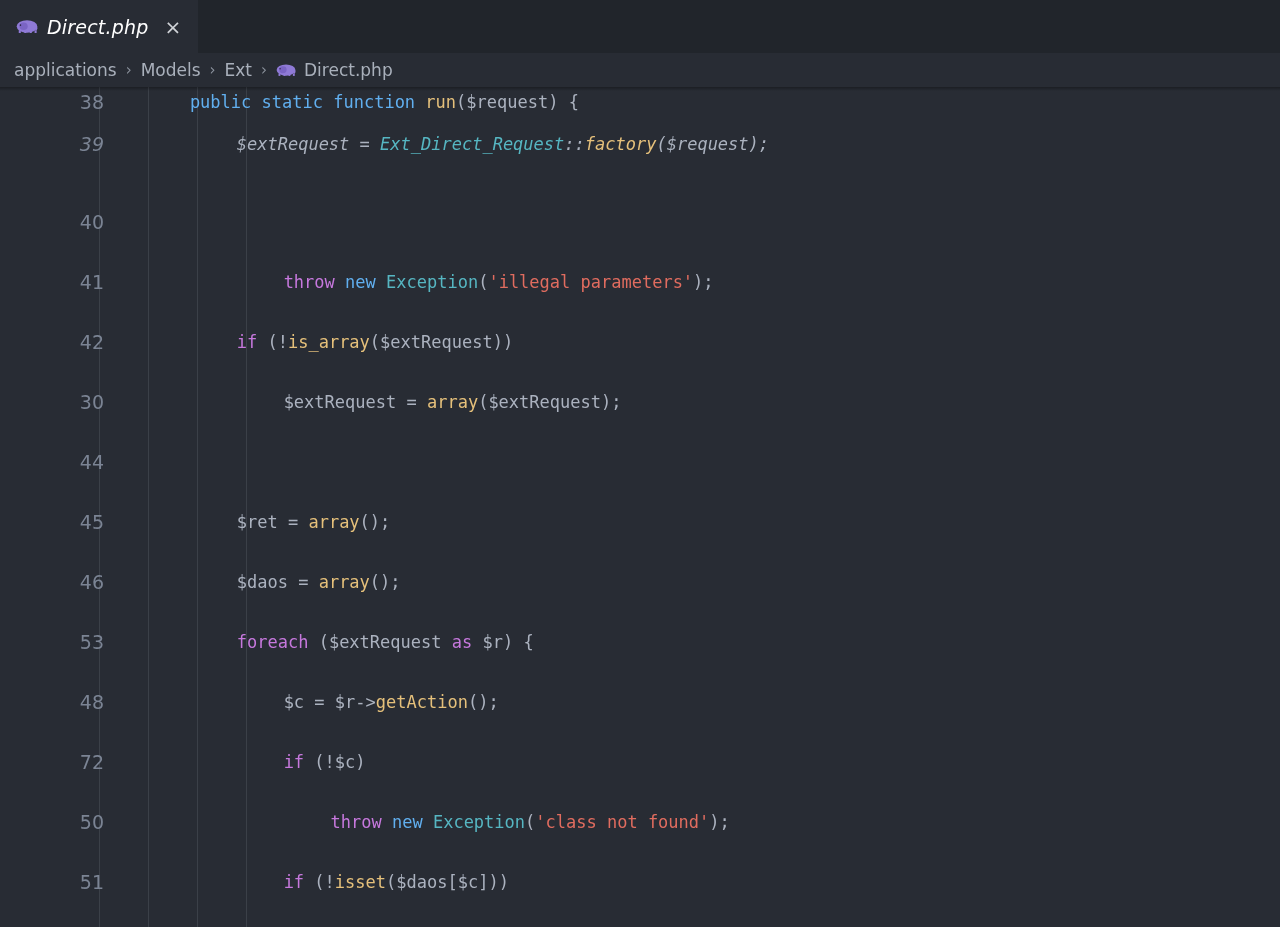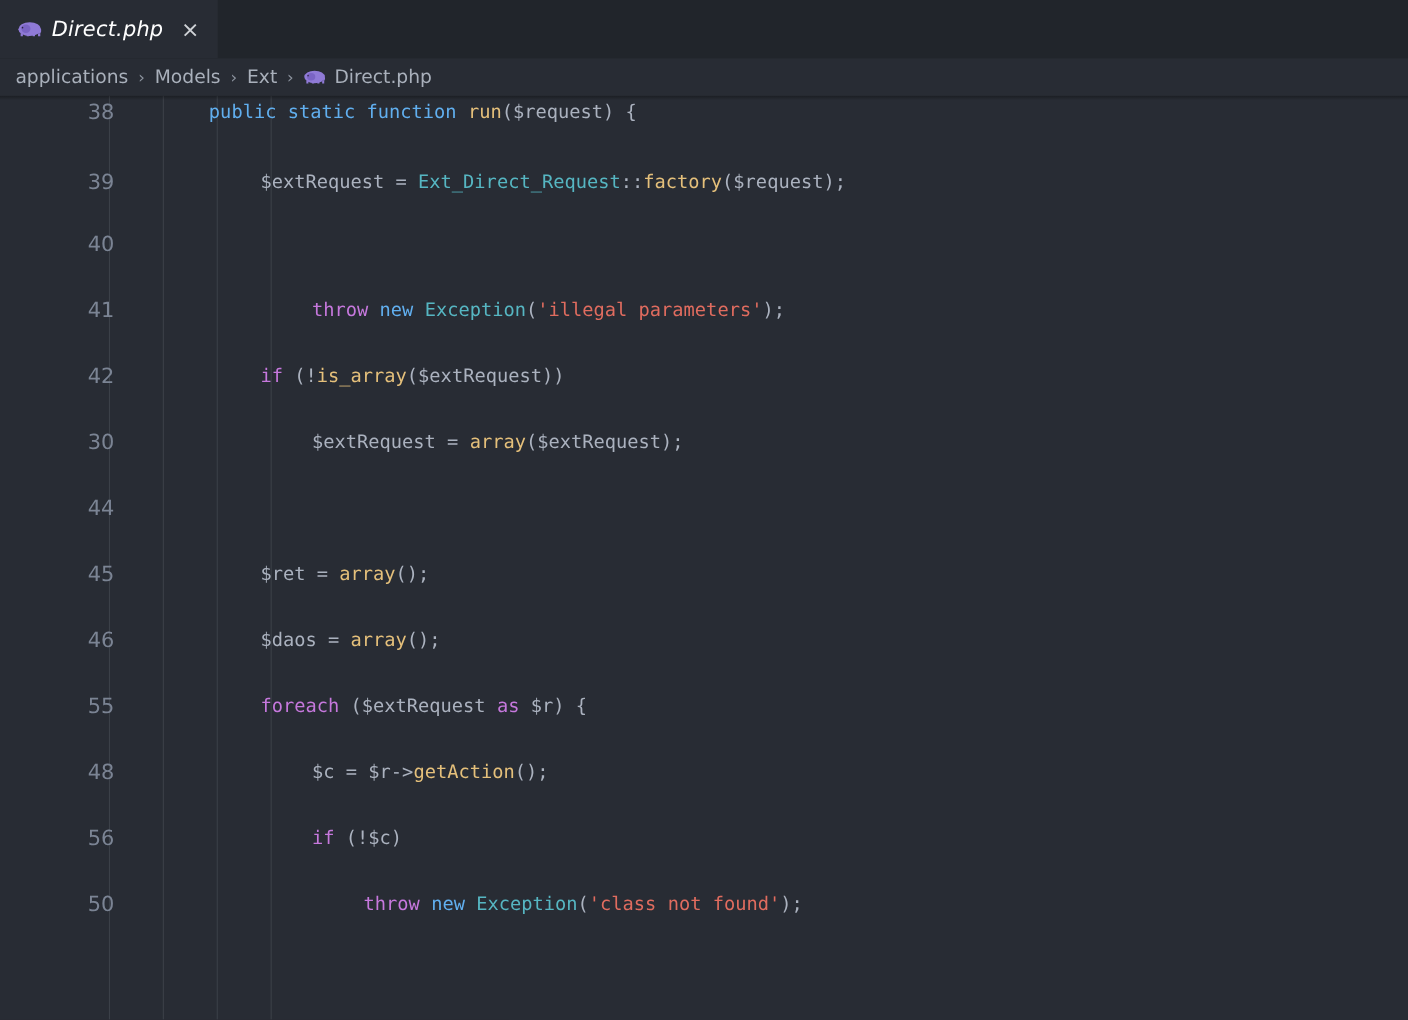--- a/index.html
+++ b/index.html
@@ -137,26 +137,27 @@
 <div id="editor">
   <div id="editor-top-shadow"></div>
   <div class="guides" id="guides">
       <div class="guide" style="left: 99px;"></div>
       <div class="guide" style="left: 148px;"></div>
       <div class="guide" style="left: 197px;"></div>
       <div class="guide" style="left: 246px;"></div>
     </div>
   <div id="code-rows">
       <div class="row" style="top: 0px;"><span class="ln">38</span><span class="code" style="left: 145.88px;"><span class="kw2">public</span><span class="punc"> </span><span class="kw2">static</span><span class="punc"> </span><span class="kw2">function</span><span class="punc"> </span><span class="fn">run</span><span class="punc">(</span><span class="var">$request</span><span class="punc">) {</span></span></div>
-      <div class="row" style="top: 34px;"><span class="ln">39</span><span class="code" style="left: 192.76px;"><span class="var">$extRequest</span><span class="punc"> = </span><span class="cls">Ext_Direct_Request</span><span class="punc">::</span><span class="fn">factory</span><span class="punc">(</span><span class="var">$request</span><span class="punc">);</span></span></div>
+      <div class="row" style="top: 12px; font-style: italic;"><span class="ln">39</span><span class="code" style="left: 192.76px;"><span class="var">$extRequest</span><span class="punc"> = </span><span class="cls">Ext_Direct_Request</span><span class="punc">::</span><span class="fn">factory</span><span class="punc">(</span><span class="var">$request</span><span class="punc">);</span></span></div>
       <div class="row" style="top: 60px;"><span class="ln">40</span></div>
       <div class="row" style="top: 90px;"><span class="ln">41</span><span class="code" style="left: 239.64px;"><span class="kw">throw</span><span class="punc"> </span><span class="kw2">new</span><span class="punc"> </span><span class="cls">Exception</span><span class="punc">(</span><span class="str">'illegal parameters'</span><span class="punc">);</span></span></div>
       <div class="row" style="top: 120px;"><span class="ln">42</span><span class="code" style="left: 192.76px;"><span class="kw">if</span><span class="punc"> (!</span><span class="fn">is_array</span><span class="punc">(</span><span class="var">$extRequest</span><span class="punc">))</span></span></div>
       <div class="row" style="top: 150px;"><span class="ln">30</span><span class="code" style="left: 239.64px;"><span class="var">$extRequest</span><span class="punc"> = </span><span class="fn">array</span><span class="punc">(</span><span class="var">$extRequest</span><span class="punc">);</span></span></div>
       <div class="row" style="top: 180px;"><span class="ln">44</span><span class="code" style="left: 99px;"></span></div>
       <div class="row" style="top: 210px;"><span class="ln">45</span><span class="code" style="left: 192.76px;"><span class="var">$ret</span><span class="punc"> = </span><span class="fn">array</span><span class="punc">();</span></span></div>
       <div class="row" style="top: 240px;"><span class="ln">46</span><span class="code" style="left: 192.76px;"><span class="var">$daos</span><span class="punc"> = </span><span class="fn">array</span><span class="punc">();</span></span></div>
-      <div class="row" style="top: 270px;"><span class="ln">55</span><span class="code" style="left: 192.76px;"><span class="kw">foreach</span><span class="punc"> (</span><span class="var">$extRequest</span><span class="punc"> </span><span class="kw">as</span><span class="punc"> </span><span class="var">$r</span><span class="punc">) {</span></span></div>
+      <div class="row" style="top: 270px;"><span class="ln">53</span><span class="code" style="left: 192.76px;"><span class="kw">foreach</span><span class="punc"> (</span><span class="var">$extRequest</span><span class="punc"> </span><span class="kw">as</span><span class="punc"> </span><span class="var">$r</span><span class="punc">) {</span></span></div>
       <div class="row" style="top: 300px;"><span class="ln">48</span><span class="code" style="left: 239.64px;"><span class="var">$c</span><span class="punc"> = </span><span class="var">$r</span><span class="punc">-&gt;</span><span class="fn">getAction</span><span class="punc">();</span></span></div>
-      <div class="row" style="top: 330px;"><span class="ln">56</span><span class="code" style="left: 239.64px;"><span class="kw">if</span><span class="punc"> (!</span><span class="var">$c</span><span class="punc">)</span></span></div>
+      <div class="row" style="top: 330px;"><span class="ln">72</span><span class="code" style="left: 239.64px;"><span class="kw">if</span><span class="punc"> (!</span><span class="var">$c</span><span class="punc">)</span></span></div>
       <div class="row" style="top: 360px;"><span class="ln">50</span><span class="code" style="left: 286.52px;"><span class="kw">throw</span><span class="punc"> </span><span class="kw2">new</span><span class="punc"> </span><span class="cls">Exception</span><span class="punc">(</span><span class="str">'class not found'</span><span class="punc">);</span></span></div>
+      <div class="row" style="top: 390px;"><span class="ln">51</span><span class="code" style="left: 239.64px;"><span class="kw">if</span><span class="punc"> (!</span><span class="fn">isset</span><span class="punc">(</span><span class="var">$daos</span><span class="punc">[</span><span class="var">$c</span><span class="punc">]))</span></span></div>
     </div>
 </div>
 
 </body></html>

